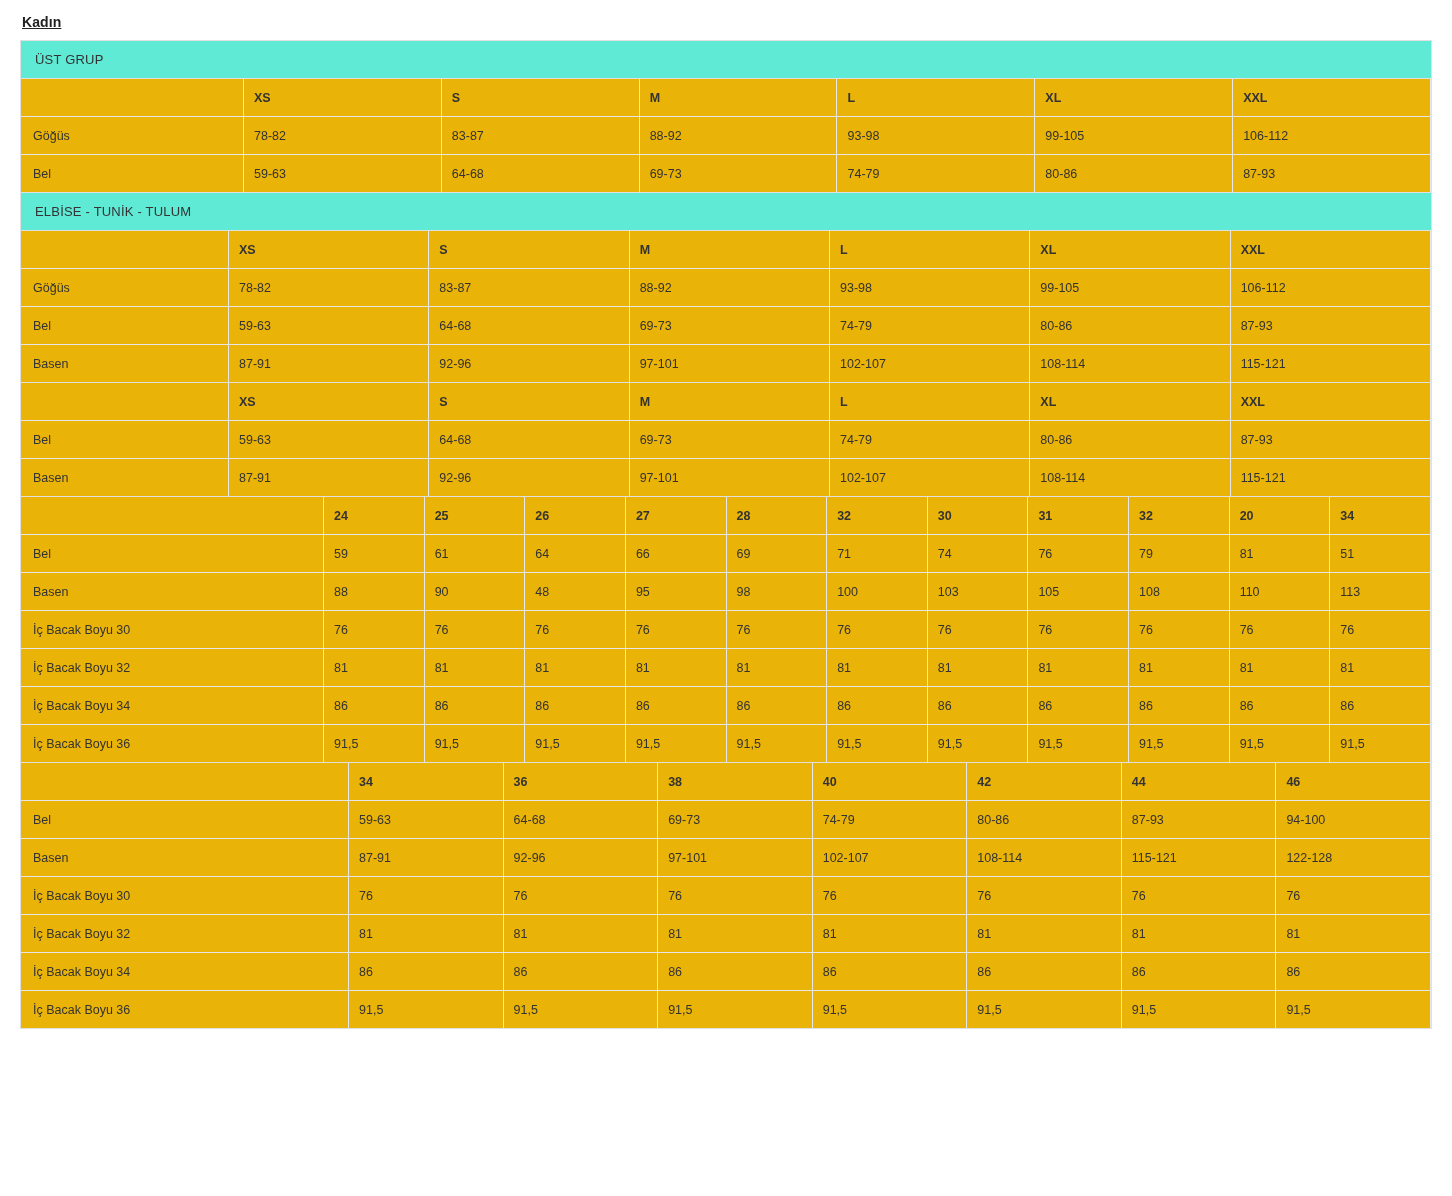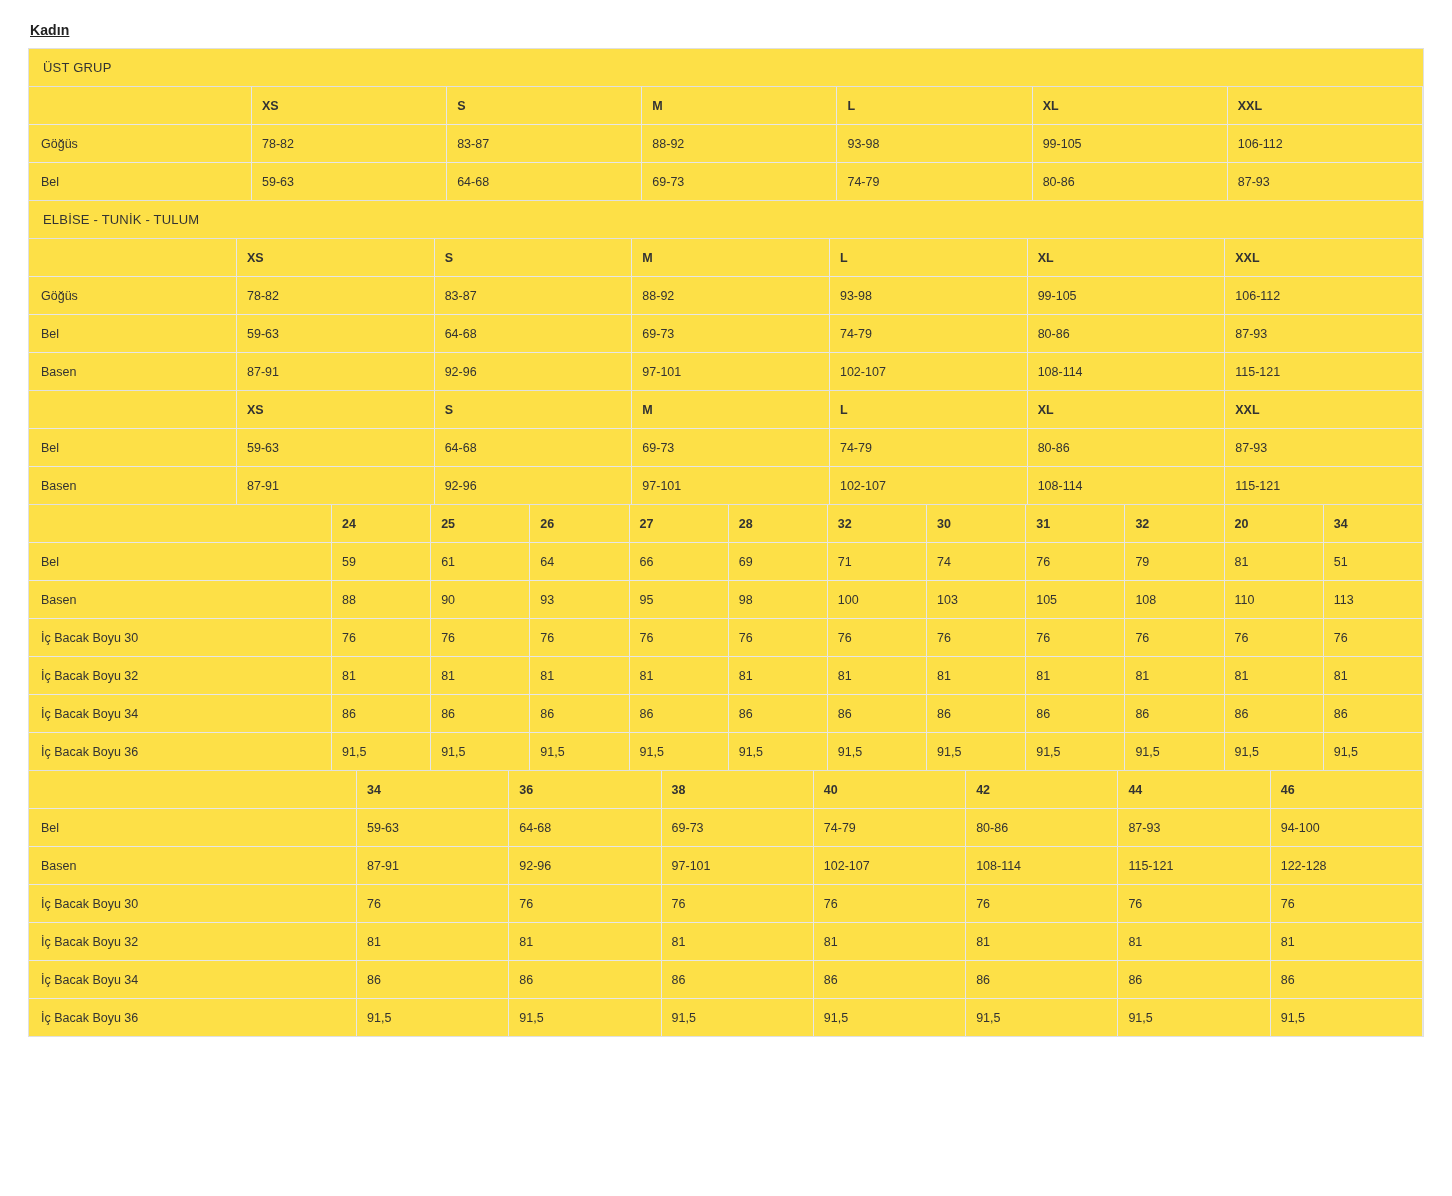--- a/index.html
+++ b/index.html
@@ -10,53 +10,53 @@
   }
   body {
     width: 1452px;
     min-height: 1196px;
     color: #333333;
     font-size: 13px;
   }
   .page {
     width: 1452px;
     box-sizing: border-box;
-    padding: 12px;
+    padding: 4px;
   }
   .page-title {
     font-size: 14px;
     font-weight: bold;
     color: #222222;
     text-decoration: underline;
     padding: 10px 0 10px 18px;
     letter-spacing: 0.1px;
   }
   .panels {
     border: 1px solid #e0e0e0;
     margin: 0 16px 14px 16px;
     background: #ffffff;
   }
   .panel {
     border-bottom: 1px solid #e0e0e0;
     background: #ffffff;
   }
   .panel:last-child { border-bottom: none; }
   .panel-heading {
-    background: #fde047;
+    background: #5eead4;
     border-bottom: 1px solid #e0e0e0;
     padding: 11px 14px;
     font-size: 13px;
     color: #333333;
     letter-spacing: 0.2px;
   }
   table.size-table {
     width: 100%;
     border-collapse: collapse;
     table-layout: fixed;
-    background: #fde047;
+    background: #eab308;
   }
   table.size-table th,
   table.size-table td {
     border: 1px solid #e6e6e6;
     border-left: none;
     border-top: none;
     padding: 10px 10px;
     text-align: left;
     font-size: 12.5px;
     color: #333333;
@@ -239,21 +239,21 @@
               <td>74</td>
               <td>76</td>
               <td>79</td>
               <td>81</td>
               <td>51</td>
             </tr>
             <tr>
               <td>Basen</td>
               <td>88</td>
               <td>90</td>
-              <td>93</td>
+              <td>48</td>
               <td>95</td>
               <td>98</td>
               <td>100</td>
               <td>103</td>
               <td>105</td>
               <td>108</td>
               <td>110</td>
               <td>113</td>
             </tr>
             <tr>

